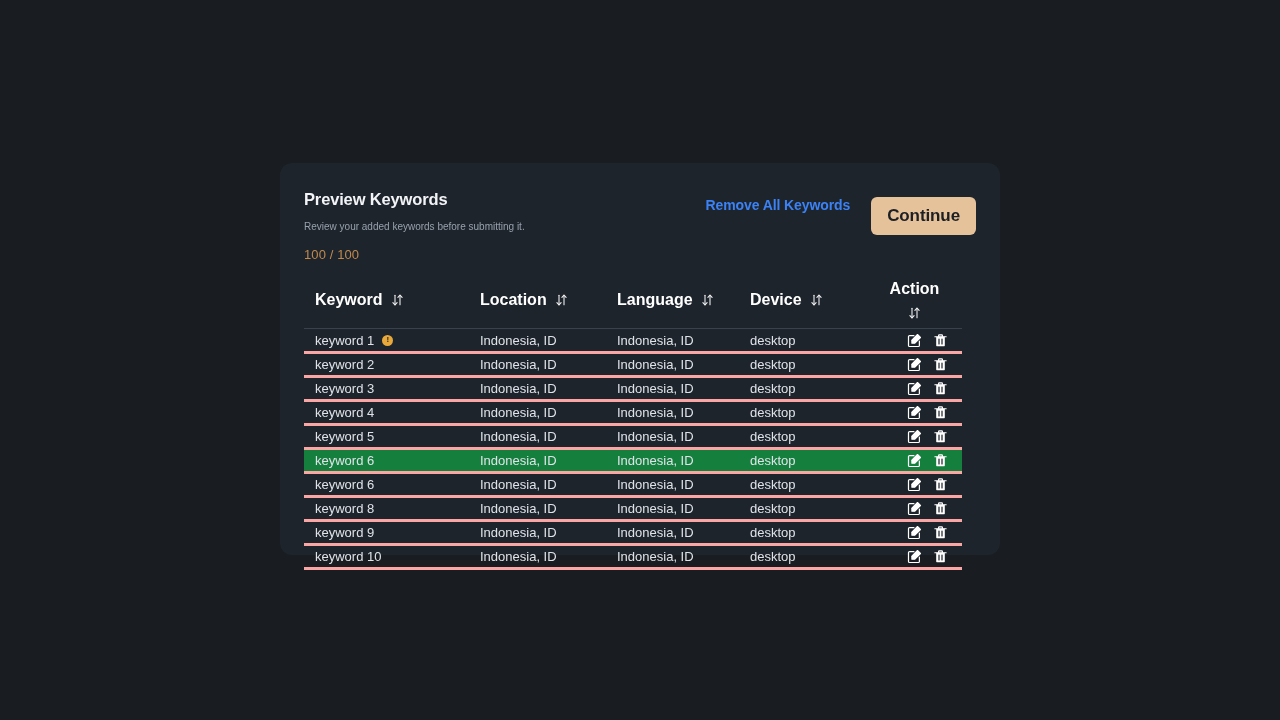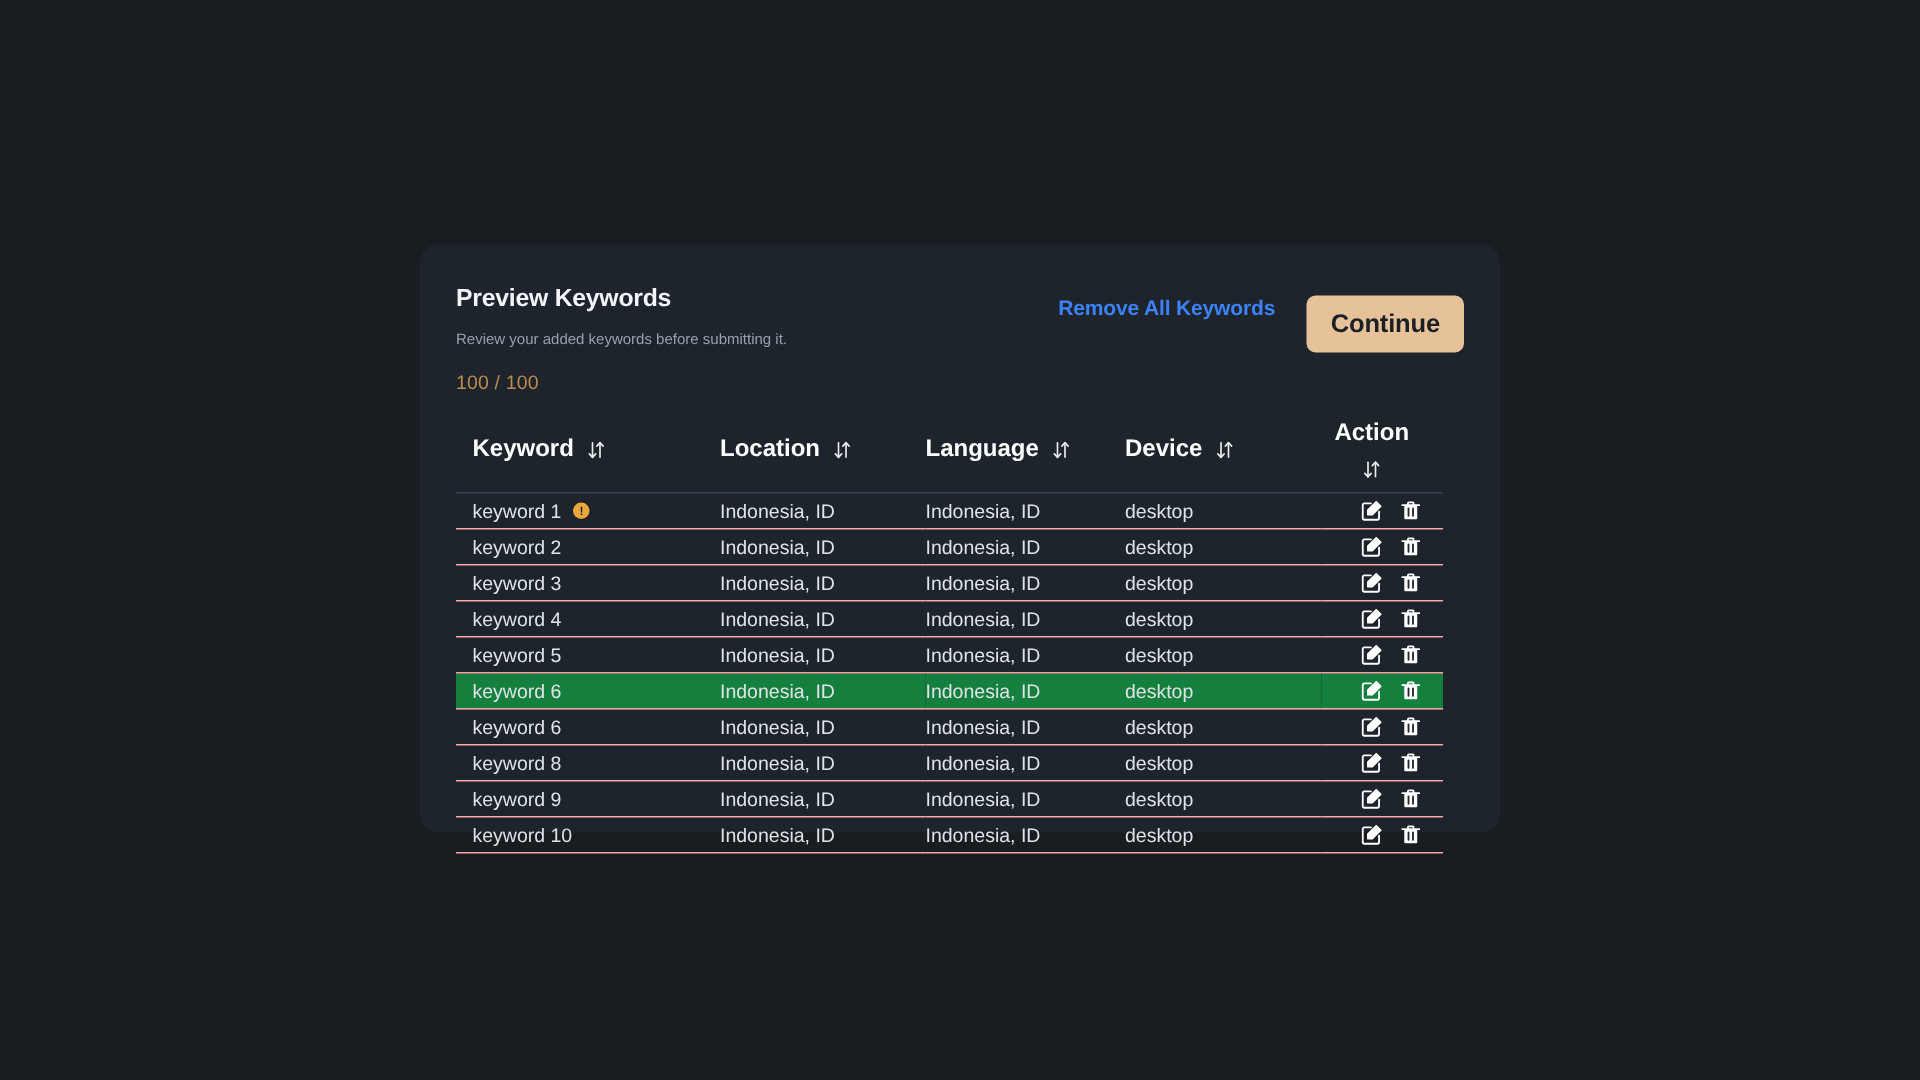--- a/index.html
+++ b/index.html
@@ -127,21 +127,21 @@
     cursor: pointer;
     flex: none;
   }
 
   tbody td {
     font-size: 13px;
     color: #dfe3e9;
     padding: 0;
     height: 24px;
     vertical-align: middle;
-    border-bottom: 1px solid #fca5a5;
+    border-bottom: 3px solid #fca5a5;
     white-space: nowrap;
   }
 
   tbody tr.hovered td { background: #15803d; }
 
   td.col-keyword { padding-left: 11px; }
   th.col-keyword .th-inner { padding-left: 11px; }
 
   .kw-cell {
     display: flex;

